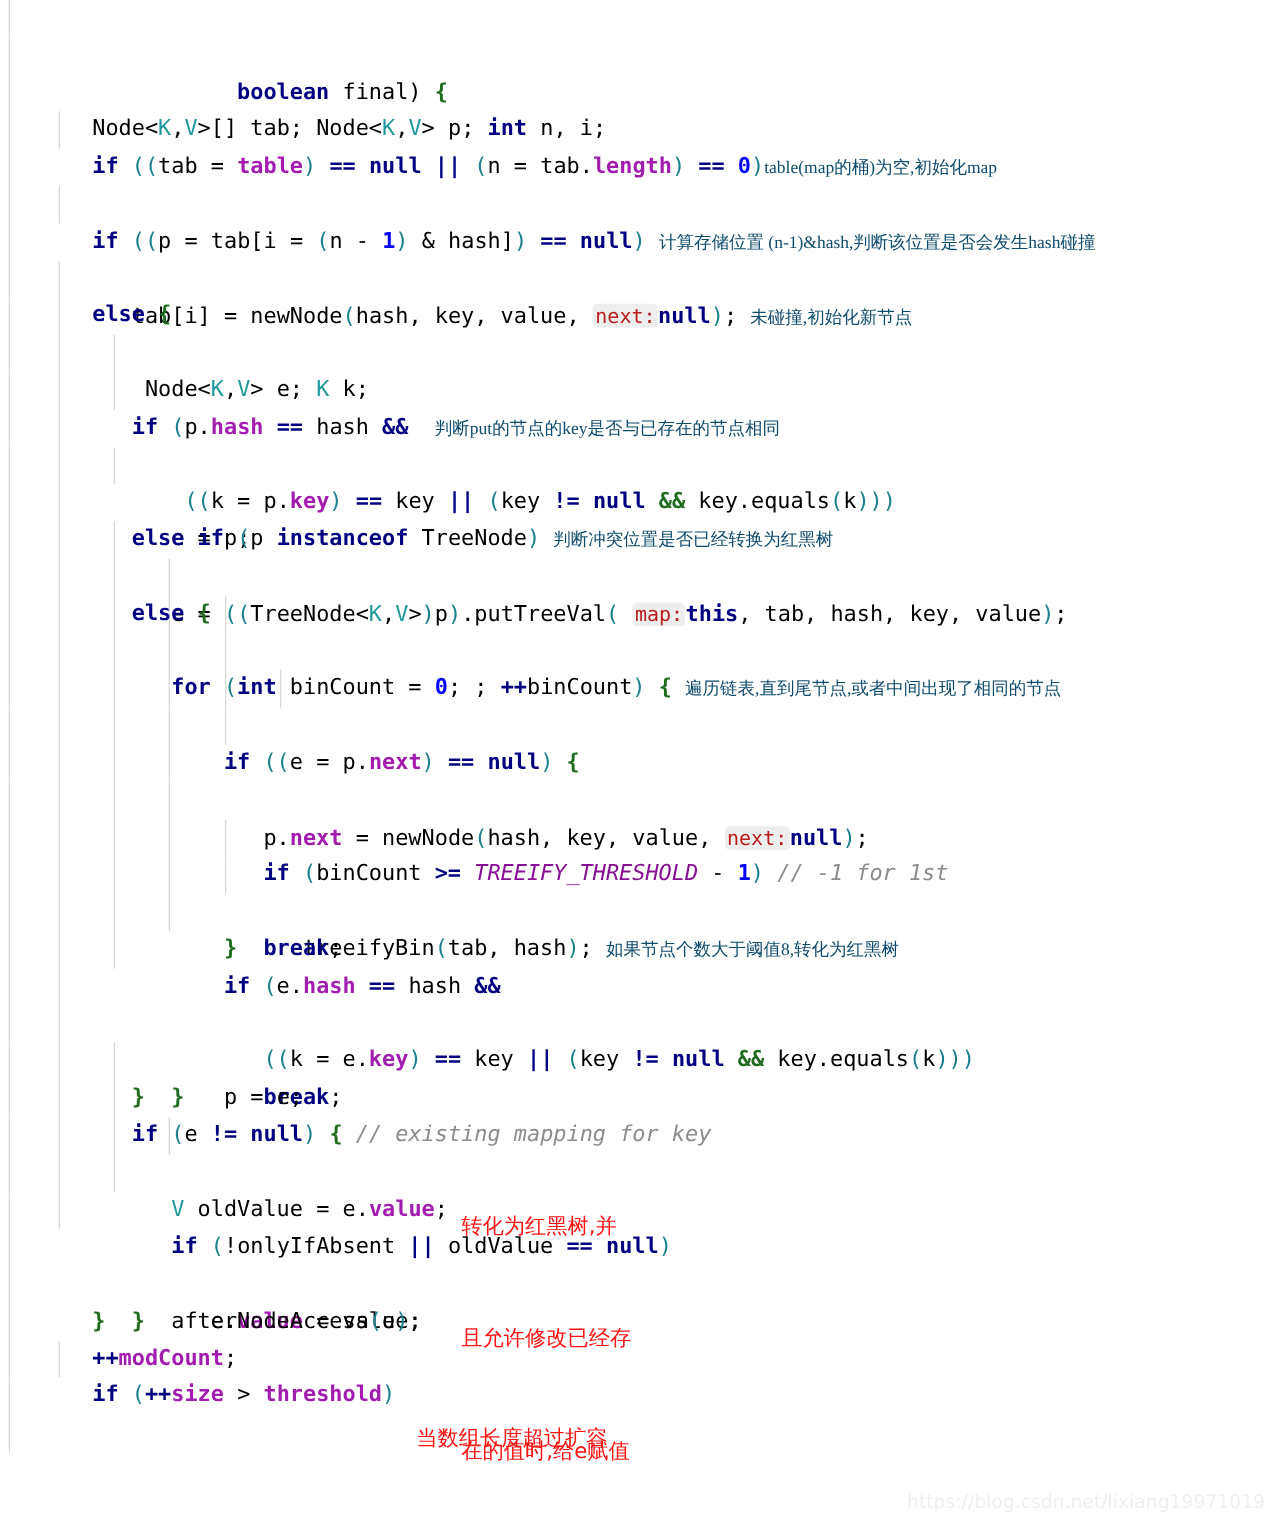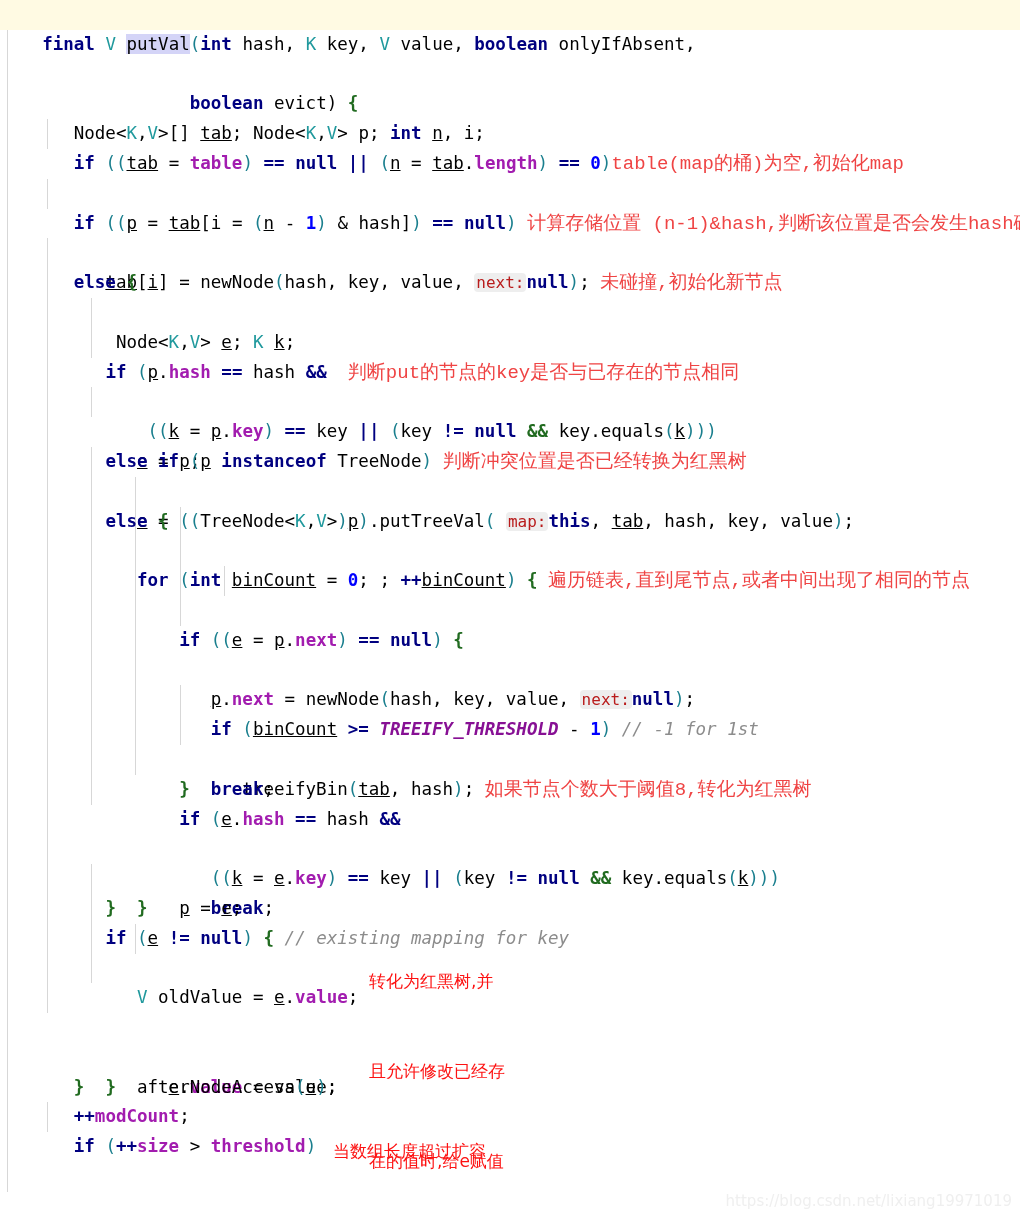--- a/index.html
+++ b/index.html
@@ -58,45 +58,45 @@
   .guide.g2 { left: 91px;  }
   .guide.g3 { left: 135px; }
   .guide.g4 { left: 180px; }
   .guide.g5 { left: 224px; }
 
   
   .kw    { color: #000080; font-weight: bold; }             
   .kw2   { color: #000080; font-weight: bold; margin-top: 18px; }             
   .num   { color: #0000ff; font-weight: bold; }             
   .fld   { color: #a21caf; font-weight: bold; }             
-  .sfld  { color: #871094; font-weight: bold; font-style: italic; } 
+  .sfld  { color: #871094; font-weight: normal; font-style: italic; } 
   .typ   { color: #20999d; }                                
   .pl    { color: #000000; }                                
-  .loc   { color: #000000; text-decoration: underline; }    
+  .loc   { color: #000000; }    
   .par   { color: #1a7f8e; }                                
   .brc   { color: #216b20; font-weight: bold; }             
   .cmt   { color: #8c8c8c; font-style: italic; }            
 
   
   .hint {
     background: #eeeeee;
     color: #b91c1c;
     border-radius: 4px;
     padding: 0 2px;
     font-size: 16px;
   }
 
   
   .sel { background: #d4d4f7; }
 
   
   .note {
-    color: #ef4444;
-    font-family: Liberation Mono, monospace;
-    font-size: 19px;
+    color: #0c4a6e;
+    font-family: Liberation Serif, serif;
+    font-size: 14px;
     font-weight: normal;
     letter-spacing: 0px;
   }
 
   
   .note-block {
     position: absolute;
     z-index: 5;
     color: #fd1212;
     font-family: "DejaVu Sans", "Liberation Sans", sans-serif;
@@ -114,27 +114,24 @@
     font-size: 15px;
     z-index: 9;
     user-select: none;
   }
 </style>
 </head>
 <body>
 
 <div id="editor">
 
-  <div class="line caret-line">
-    <span class="code"><span class="kw">final</span> <span class="typ">V</span> <span class="sel pl">putVal</span><span class="par">(</span><span class="kw">int</span> <span class="pl">hash,</span> <span class="typ">K</span> <span class="pl">key,</span> <span class="typ">V</span> <span class="pl">value,</span> <span class="kw">boolean</span> <span class="pl">onlyIfAbsent,</span></span>
-  </div>
-
-  <div class="line">
-    <span class="guide g0"></span>
-    <span class="code">              <span class="kw">boolean</span> <span class="pl">evict)</span> <span class="brc">{</span></span>
+
+  <div class="line">
+    <span class="guide g0"></span>
+    <span class="code">              <span class="kw">boolean</span> <span class="pl">final)</span> <span class="brc">{</span></span>
   </div>
 
   <div class="line">
     <span class="guide g0"></span>
     <span class="code">   <span class="pl">Node&lt;</span><span class="typ">K</span><span class="pl">,</span><span class="typ">V</span><span class="pl">&gt;[]</span> <span class="loc">tab</span><span class="pl">;</span> <span class="pl">Node&lt;</span><span class="typ">K</span><span class="pl">,</span><span class="typ">V</span><span class="pl">&gt;</span> <span class="pl">p</span><span class="pl">;</span> <span class="kw">int</span> <span class="loc">n</span><span class="pl">,</span> <span class="pl">i</span><span class="pl">;</span></span>
   </div>
 
   <div class="line">
     <span class="guide g0"></span>
     <span class="code">   <span class="kw">if</span> <span class="par">((</span><span class="loc">tab</span> <span class="pl">=</span> <span class="fld">table</span><span class="par">)</span> <span class="kw">==</span> <span class="kw2">null</span> <span class="kw">||</span> <span class="par">(</span><span class="loc">n</span> <span class="pl">=</span> <span class="loc">tab</span><span class="pl">.</span><span class="fld">length</span><span class="par">)</span> <span class="kw">==</span> <span class="num">0</span><span class="par">)</span><span class="note">table(map的桶)为空,初始化map</span></span>
@@ -323,20 +320,21 @@
     <span class="guide g0"></span>
     <span class="guide g1"></span>
     <span class="guide g2"></span>
     <span class="code">         <span class="typ">V</span> <span class="pl">oldValue</span> <span class="pl">=</span> <span class="loc">e</span><span class="pl">.</span><span class="fld">value</span><span class="pl">;</span></span>
   </div>
 
   <div class="line">
     <span class="guide g0"></span>
     <span class="guide g1"></span>
     <span class="guide g2"></span>
+    <span class="code">         <span class="kw">if</span> <span class="par">(</span><span class="pl">!</span><span class="pl">onlyIfAbsent</span> <span class="kw">||</span> <span class="pl">oldValue</span> <span class="kw">==</span> <span class="kw2">null</span><span class="par">)</span></span>
   </div>
 
   <div class="line">
     <span class="guide g0"></span>
     <span class="guide g1"></span>
     <span class="guide g2"></span>
     <span class="guide g3"></span>
     <span class="code">            <span class="loc">e</span><span class="pl">.</span><span class="fld">value</span> <span class="pl">=</span> <span class="pl">value</span><span class="pl">;</span></span>
   </div>
 

